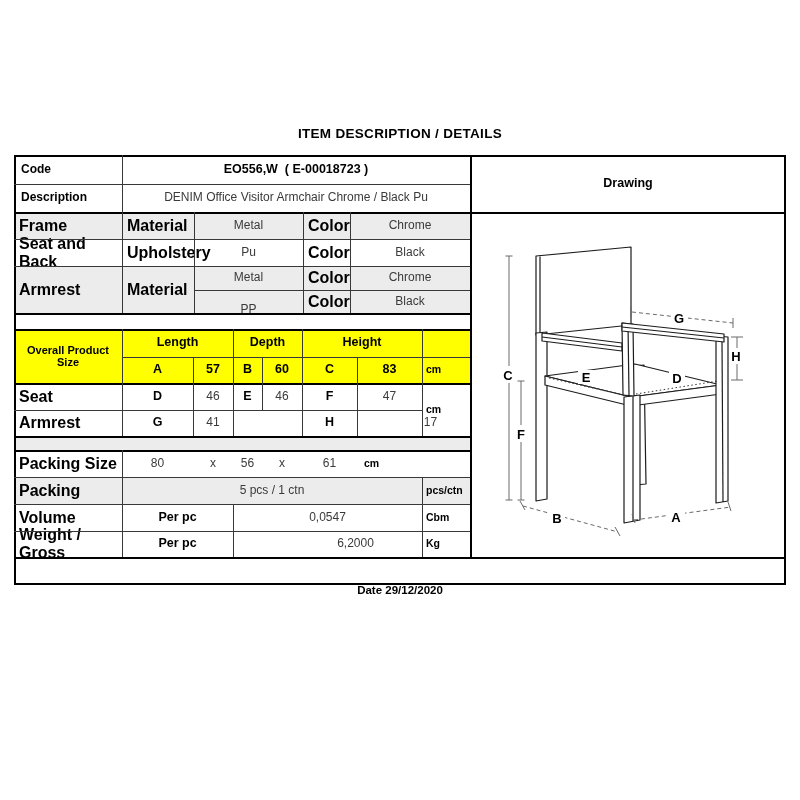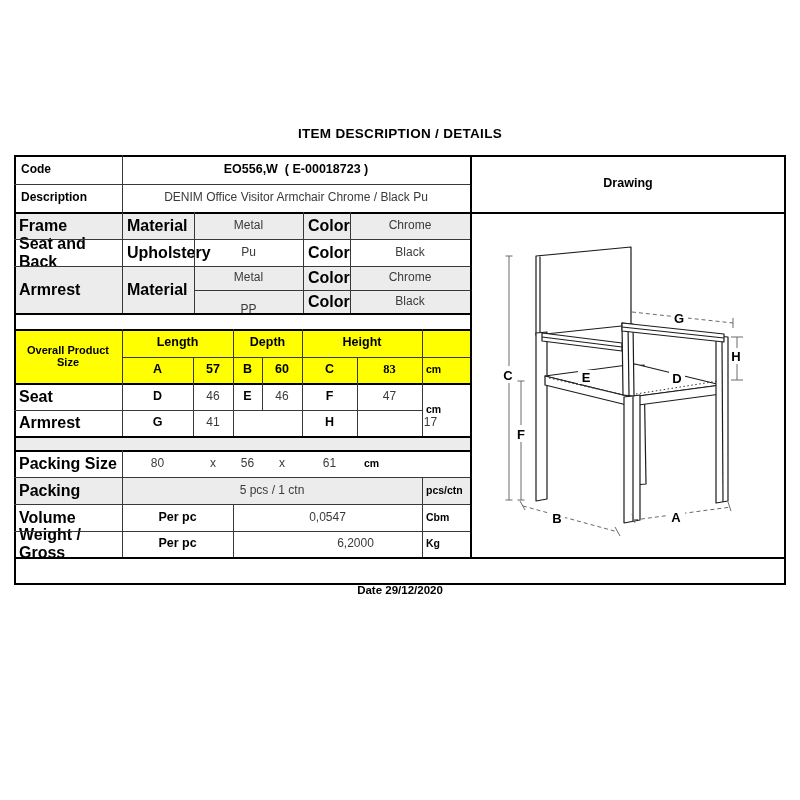--- a/index.html
+++ b/index.html
@@ -64,21 +64,21 @@
   <div class="cell ctr lblc" style="left:14px;top:329px;width:108px;height:54px;font-size:11px;padding:0 10px;box-sizing:border-box;">Overall Product Size</div>
   <div class="cell ctr lblc big" style="left:122px;top:329px;width:111px;height:28px;">Length</div>
   <div class="cell ctr lblc big" style="left:233px;top:329px;width:69px;height:28px;">Depth</div>
   <div class="cell ctr lblc big" style="left:302px;top:329px;width:120px;height:28px;">Height</div>
 
   <div class="cell ctr lblc big" style="left:122px;top:357px;width:71px;height:26px;">A</div>
   <div class="cell ctr lblc big" style="left:193px;top:357px;width:40px;height:26px;">57</div>
   <div class="cell ctr lblc big" style="left:233px;top:357px;width:29px;height:26px;">B</div>
   <div class="cell ctr lblc big" style="left:262px;top:357px;width:40px;height:26px;">60</div>
   <div class="cell ctr lblc big" style="left:302px;top:357px;width:55px;height:26px;">C</div>
-  <div class="cell ctr lblc big" style="left:357px;top:357px;width:65px;height:26px;font-family:Liberation Serif, serif;">83</div>
+  <div class="cell ctr lblc big" style="left:357px;top:357px;width:65px;height:26px;">83</div>
   <div class="cell sm" style="left:422px;top:357px;width:48px;height:26px;">cm</div>
 
   <div class="cell lbl" style="left:14px;top:383px;width:108px;height:27px;">Seat</div>
   <div class="cell ctr lblc big" style="left:122px;top:383px;width:71px;height:27px;">D</div>
   <div class="cell ctr" style="left:193px;top:383px;width:40px;height:27px;">46</div>
   <div class="cell ctr lblc big" style="left:233px;top:383px;width:29px;height:27px;">E</div>
   <div class="cell ctr" style="left:262px;top:383px;width:40px;height:27px;">46</div>
   <div class="cell ctr lblc big" style="left:302px;top:383px;width:55px;height:27px;">F</div>
   <div class="cell ctr" style="left:357px;top:383px;width:65px;height:27px;">47</div>
   <div class="cell sm" style="left:422px;top:383px;width:48px;height:53px;">cm</div>

